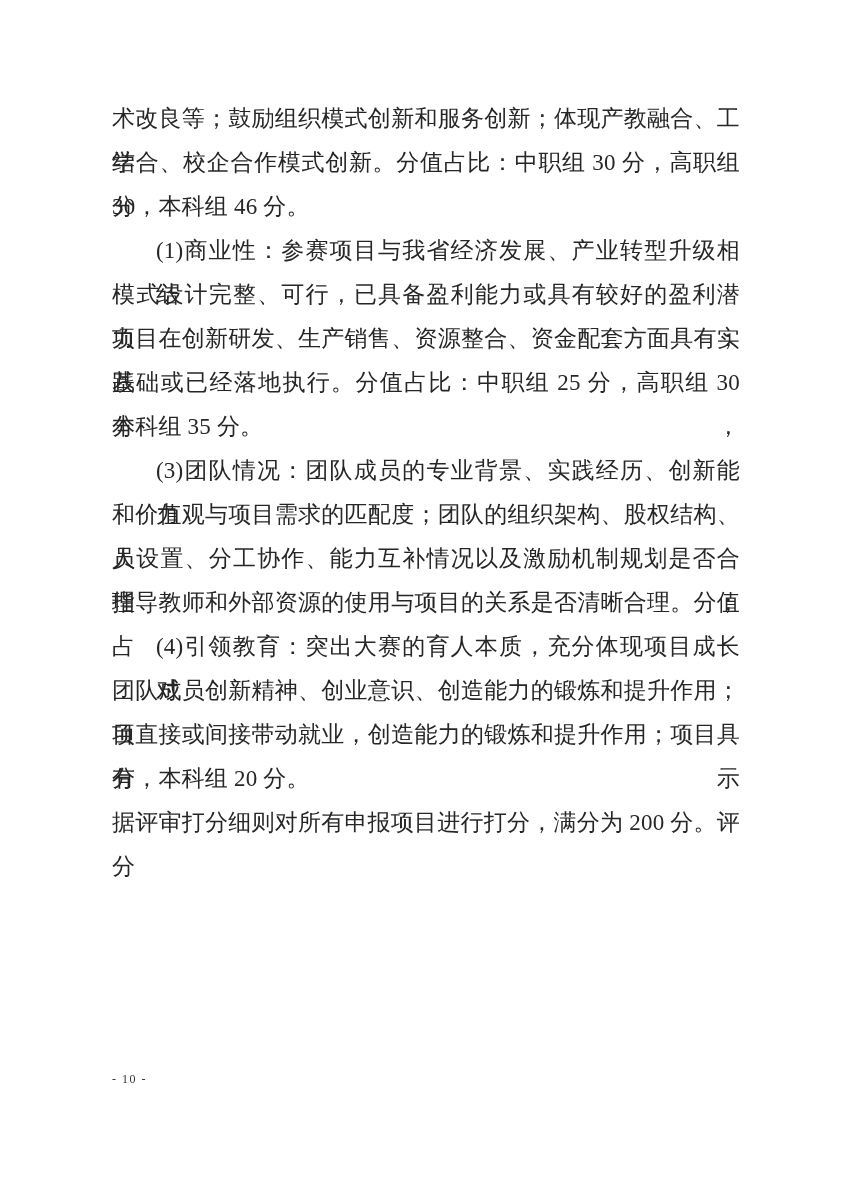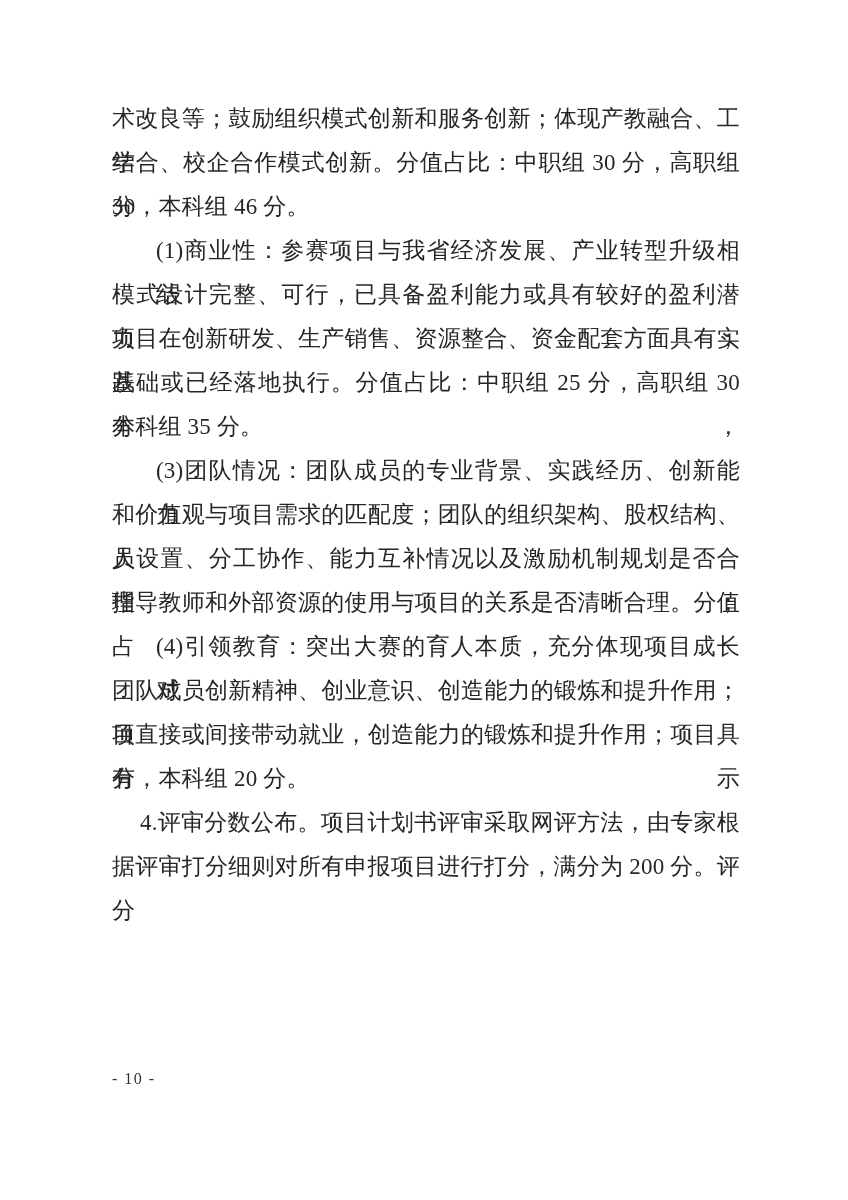--- a/index.html
+++ b/index.html
@@ -43,21 +43,21 @@
   .line.indent-item {
     padding-left: 44px;
   }
   .line.indent-num {
     padding-left: 28px;
   }
   .page-number {
     position: absolute;
     left: 112px;
     top: 1066px;
-    font-size: 16px;
+    font-size: 12px;
     line-height: 26px;
     color: #333333;
     letter-spacing: 1.5px;
   }
 </style>
 </head>
 <body>
 
 <div class="page" style="background: rgb(255, 255, 255);">
   <div class="text-body" style="color: rgb(38, 38, 38);">
@@ -70,17 +70,16 @@
       <div class="line">基础或已经落地执行。分值占比：中职组 25 分，高职组 30 分，</div>
       <div class="line align-left">本科组 35 分。</div>
       <div class="line indent-item">(3)团队情况：团队成员的专业背景、实践经历、创新能力</div>
       <div class="line">和价值观与项目需求的匹配度；团队的组织架构、股权结构、人</div>
       <div class="line">员设置、分工协作、能力互补情况以及激励机制规划是否合理；</div>
       <div class="line">指导教师和外部资源的使用与项目的关系是否清晰合理。分值占</div>
       <div class="line indent-item">(4)引领教育：突出大赛的育人本质，充分体现项目成长对</div>
       <div class="line">团队成员创新精神、创业意识、创造能力的锻炼和提升作用；项</div>
       <div class="line">目直接或间接带动就业，创造能力的锻炼和提升作用；项目具有示</div>
       <div class="line align-left">分，本科组 20 分。</div>
-      <div class="line indent-num">4.评审分数公布。项目计划书评审采取网评方法，由专家根</div>
       <div class="line">据评审打分细则对所有申报项目进行打分，满分为 200 分。评分</div>
     </div>
   <div class="page-number">- 10 -</div>
 </div>
 
 </body></html>

